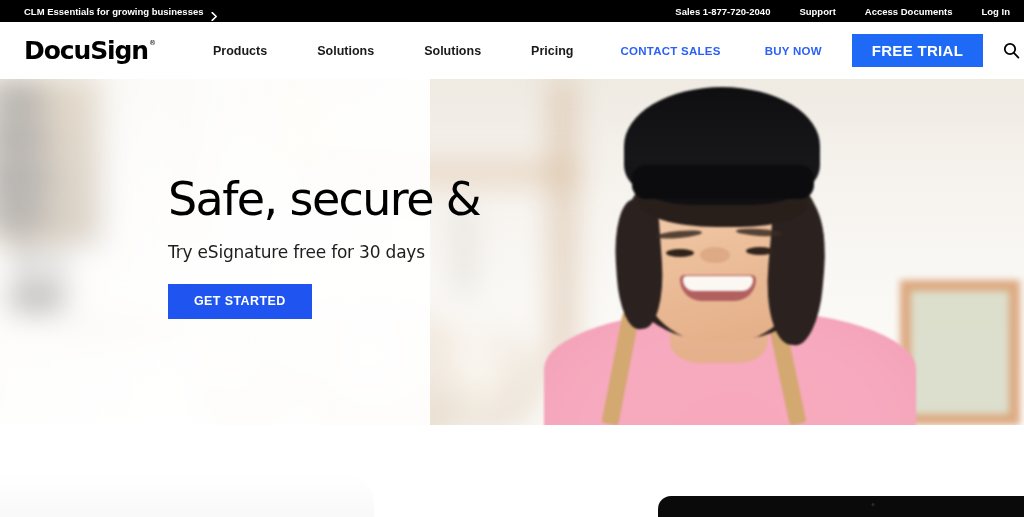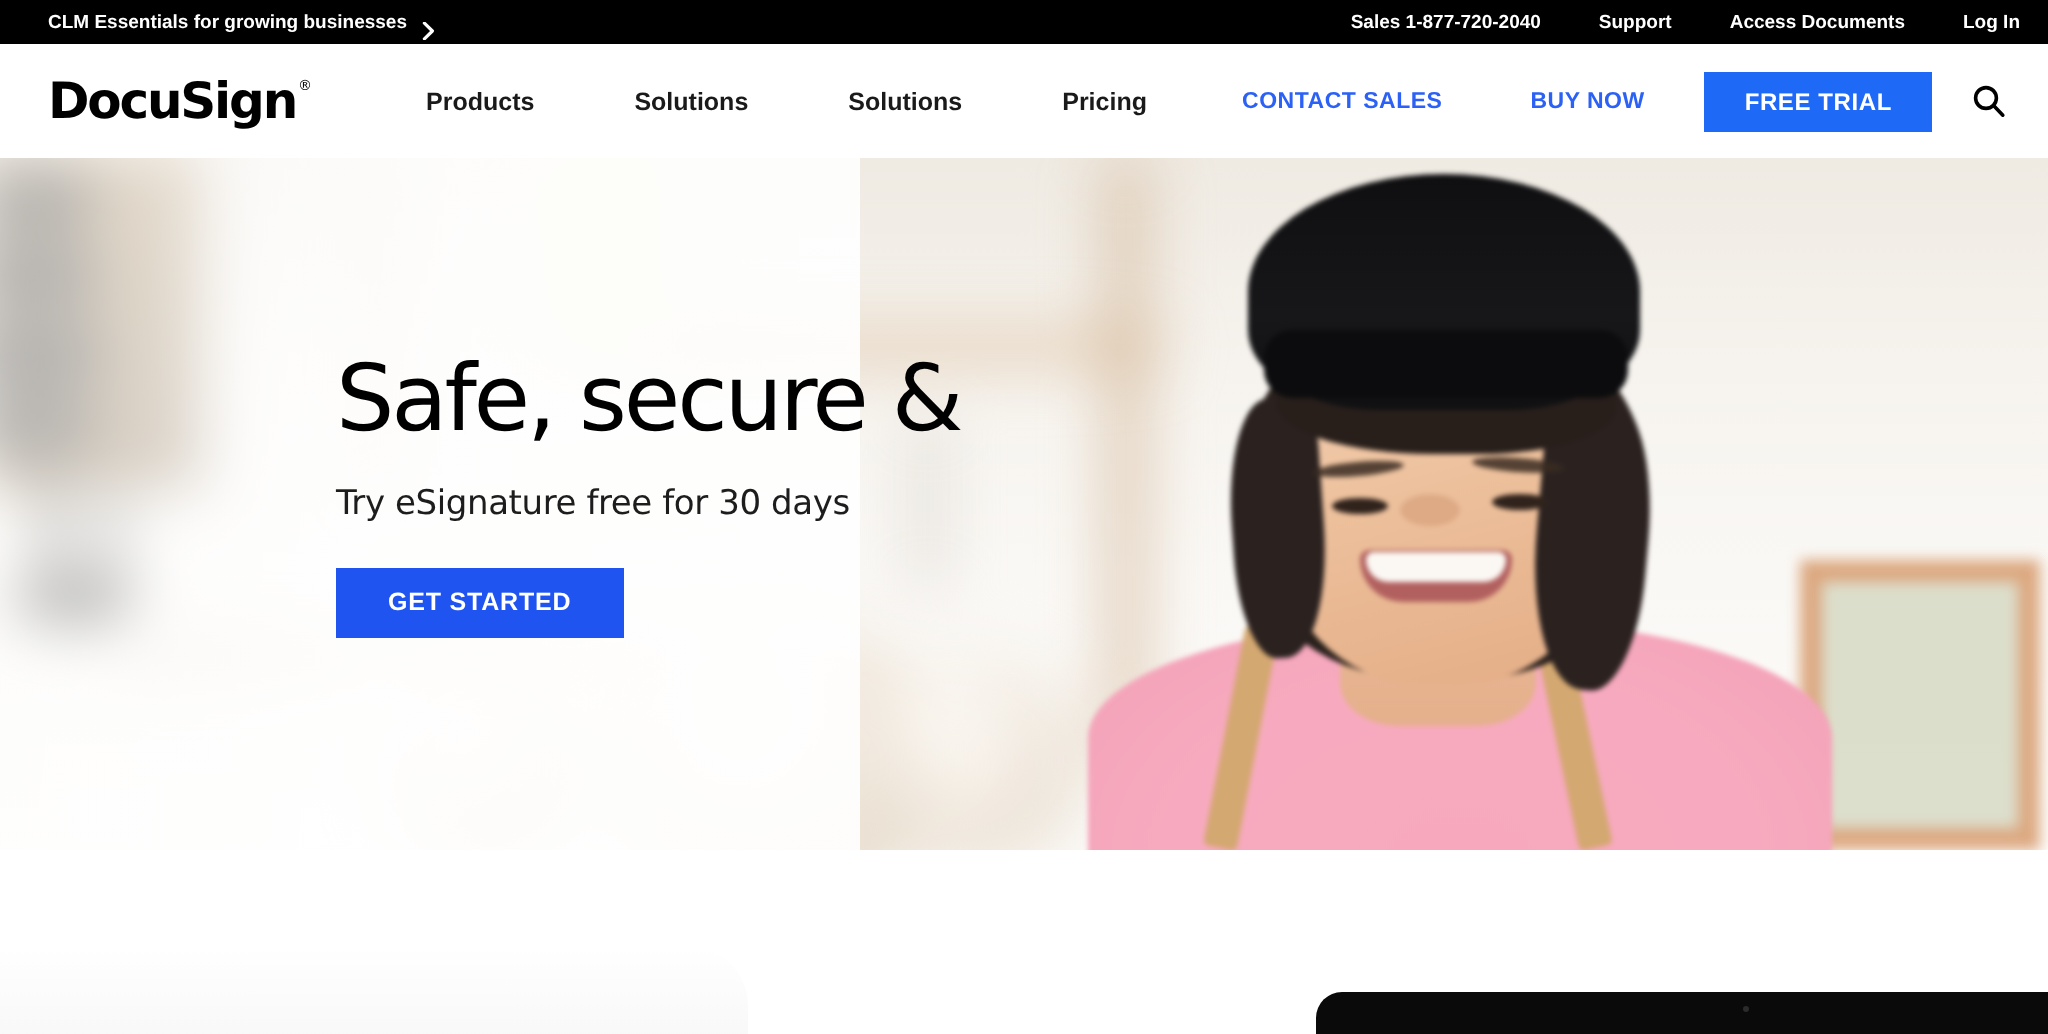--- a/index.html
+++ b/index.html
@@ -60,21 +60,21 @@
   .nav-right {
     margin-left:auto; display:flex; align-items:center; margin-right:16px; gap:0;
   }
   .nav-cta {
     font-size:11.5px; font-weight:bold; letter-spacing:0.25px;
     color:#2c61f6; white-space:nowrap; cursor:pointer; text-decoration:none;
     padding:0 22px;
   }
   .btn-free-trial {
     background:#1f69f7; color:#ffffff;
-    font-size:12px; font-weight:bold; letter-spacing:0.3px;
+    font-size:15px; font-weight:bold; letter-spacing:0.3px;
     padding:9px 20px; border:none; cursor:pointer;
     white-space:nowrap; margin-left:8px; line-height:1;
   }
   .search-btn {
     margin-left:18px; margin-right:4px; width:20px; height:20px;
     display:flex; align-items:center; justify-content:center;
     background:none; border:none; cursor:pointer; padding:0;
   }
 
   

